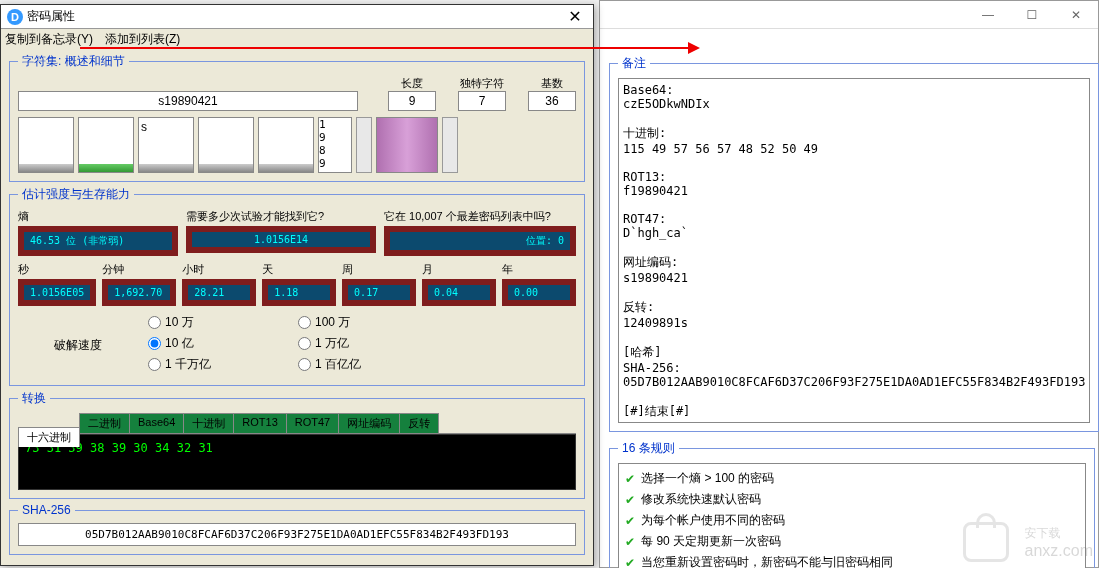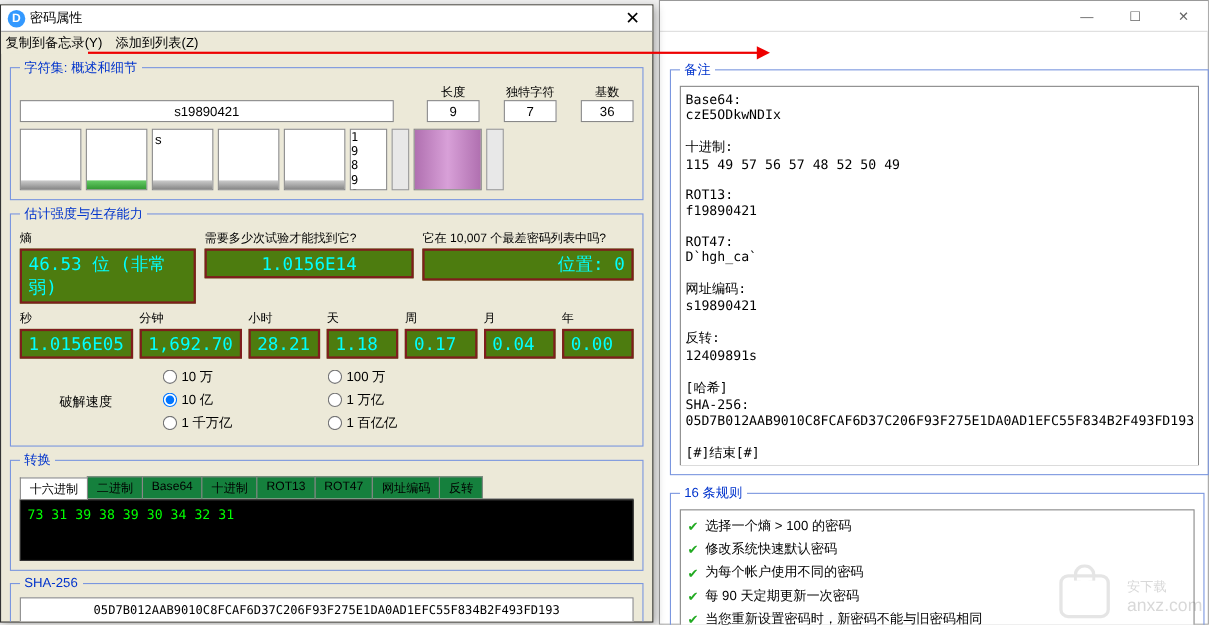--- a/index.html
+++ b/index.html
@@ -27,30 +27,30 @@
 .charbox{width:56px;height:56px;background:#fff;border:1px solid #888;position:relative;font-family:monospace;font-size:11px;padding:2px}
 .charbox .shadow{position:absolute;bottom:0;left:0;right:0;height:8px;background:linear-gradient(#ccc,#888)}
 .cb-green .shadow{background:linear-gradient(#6c6,#393)}
 .listbox{background:#fff;border:1px solid #888;font-family:monospace;font-size:11px;width:34px;height:56px;overflow:hidden}
 .scrollstub{width:16px;height:56px;background:#e8e8e8;border:1px solid #999}
 .specbox{width:62px;height:56px;background:linear-gradient(90deg,#b070b0,#d8a0d8,#b070b0);border:1px solid #888}
 .pairbox{width:64px;height:56px;background:#fff;border:1px solid #888;font-family:monospace;font-size:11px;overflow:hidden;padding:1px 3px;white-space:pre}
 .est-top{display:flex;gap:8px}
 .est-col{display:flex;flex-direction:column;gap:2px}
 .lbl{font-size:11px}
-.blackbox{background:#4d7c0f;color:#0ff;font-family:monospace;font-size:16px;padding:2px 6px;border:2px solid #7f1d1d;min-height:18px}
+.blackbox{background:#0c4a6e;color:#0ff;font-family:monospace;font-size:10px;padding:2px 6px;border:6px solid #7f1d1d;min-height:18px}
 .est-row2{display:flex;gap:6px;margin-top:6px}
 .est-row2 .est-col{flex:1}
 .speed{display:flex;align-items:center;margin-top:8px;gap:10px}
 .speed .lab{width:120px;text-align:center}
 .speed .opts{display:flex;flex-wrap:wrap;flex:1}
 .speed .opts label{width:150px;display:flex;align-items:center;gap:4px;margin-bottom:4px}
 .tabs{display:flex;border-bottom:1px solid #888}
 .tab{border:1px solid #888;border-bottom:none;padding:2px 8px;background:#15803d;margin-right:-1px;cursor:pointer;font-size:11px}
-.tab.active{background:#fff;position:relative;top:1px}
+.tab.active{background:#fff;position:relative;top:14px}
 .hexout{background:#000;color:#0f0;font-family:monospace;padding:6px;border:1px solid #333;height:56px;margin-top:0}
 .shaval{background:#fff;border:1px solid #888;padding:4px;font-family:monospace;font-size:11px;text-align:center}
 .right-panel{position:absolute;right:4px;top:55px;width:486px;bottom:4px;display:flex;flex-direction:column;gap:4px}
 .remark-fs{flex:0 0 auto}
 .remark-body{background:#fff;border:1px solid #888;font-family:monospace;font-size:12px;padding:4px;height:345px;overflow-y:scroll;white-space:pre-wrap}
 .rules-body{background:#fff;border:1px solid #888;padding:6px;height:120px;overflow-y:scroll}
 .rule{display:flex;align-items:center;gap:6px;margin-bottom:4px;font-size:12px}
 .chk{color:#2a2}
 .watermark{position:absolute;right:6px;bottom:6px;opacity:.25;font-size:28px;color:#666;z-index:5;pointer-events:none;display:flex;align-items:center;gap:16px}
 .watermark .bag{width:46px;height:40px;border:3px solid #999;border-radius:8px;position:relative}

